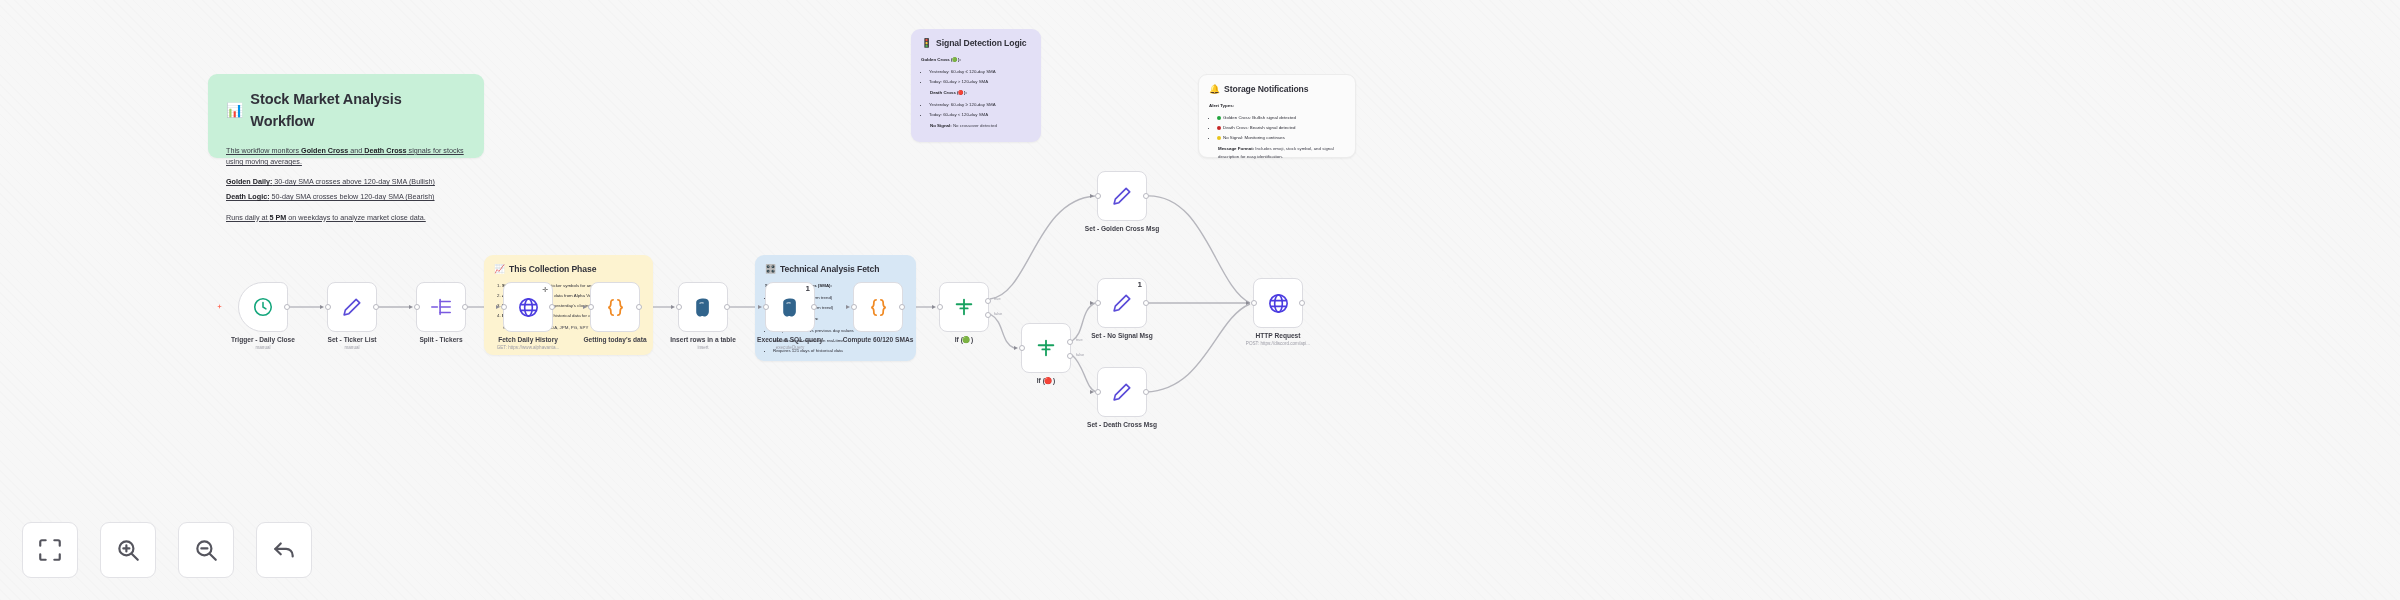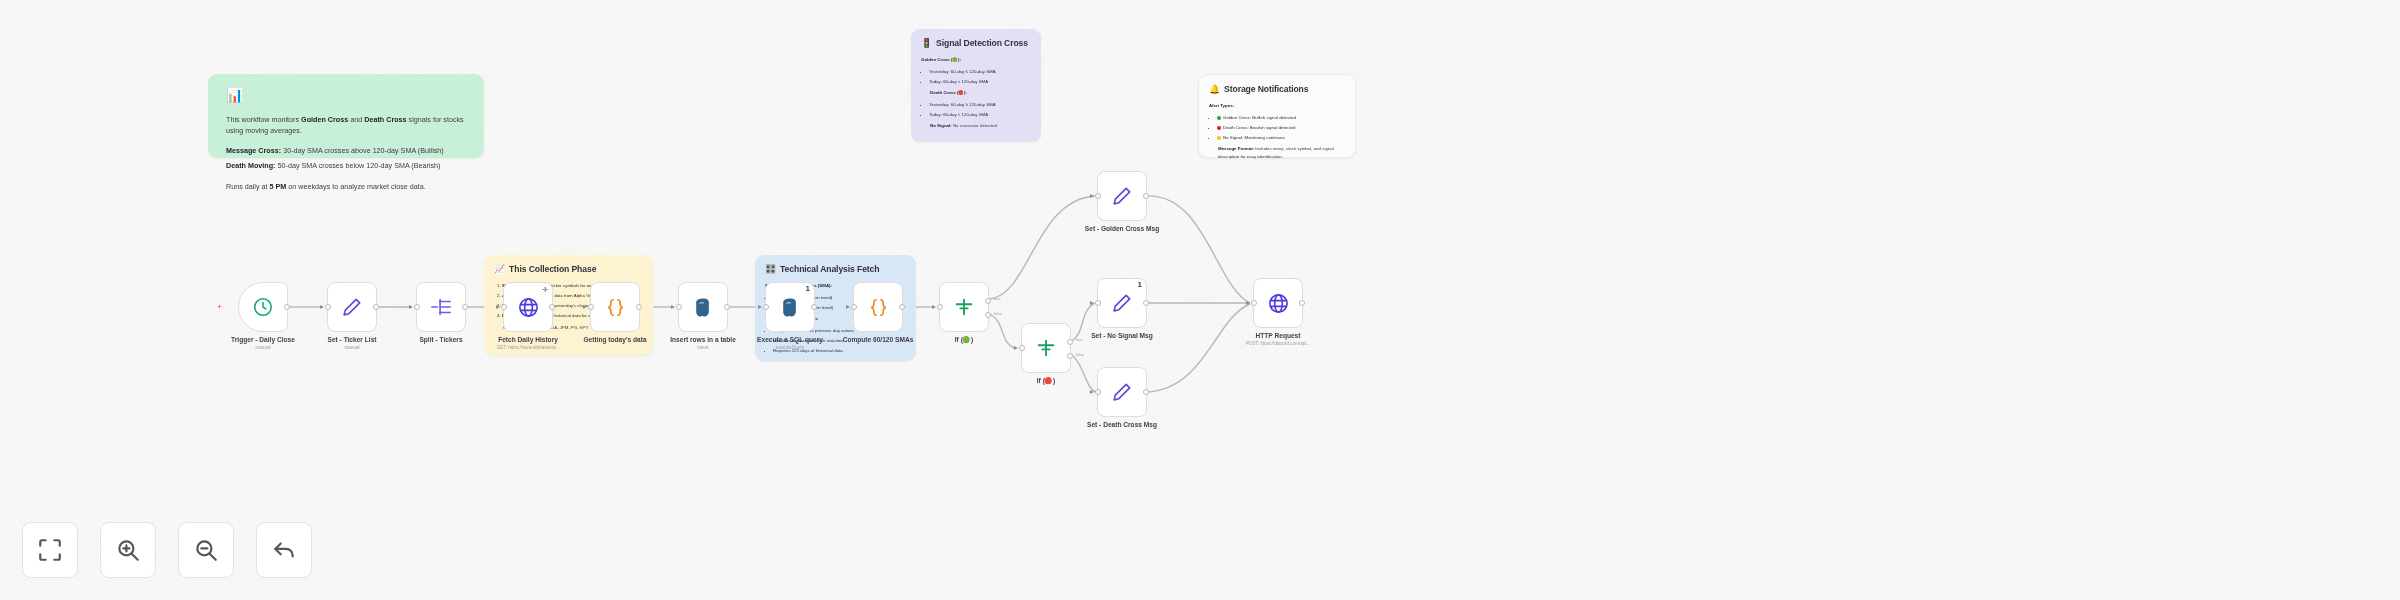--- a/index.html
+++ b/index.html
@@ -48,21 +48,21 @@
   #note-blue   { left: 755px;  top: 255px; width: 161px; height: 106px; background: #d7e7f5; }
 
   #note-purple .note-title, #note-yellow .note-title, #note-blue .note-title, #note-discord .note-title { font-size: 8.6px; margin-bottom: 6px; gap: 4px; }
   #note-purple .note-title .nemoji, #note-yellow .note-title .nemoji,
   #note-blue .note-title .nemoji, #note-discord .note-title .nemoji { font-size: 9px; }
   #note-purple, #note-yellow, #note-blue, #note-discord { padding: 8px 10px; }
   #note-purple p, #note-purple ul, #note-yellow p, #note-yellow ol,
   #note-blue p, #note-blue ul, #note-discord p, #note-discord ul { font-size: 4.4px; margin-bottom: 4px; line-height: 1.7; }
   #note-purple ul, #note-blue ul, #note-discord ul { padding-left: 8px; }
   #note-yellow ol { padding-left: 8px; }
-  #note-green p { font-size: 7.2px; }
+  #note-green p { font-size: 7.2px; text-decoration: underline; }
 
   .dot-swatch { display: inline-block; width: 4px; height: 4px; border-radius: 50%; vertical-align: middle; margin-right: 2px; }
 
   
   .node {
     position: absolute;
     width: 50px; height: 50px;
     background: #fff;
     border: 1px solid #dcdce1;
     border-radius: 8px;
@@ -148,31 +148,32 @@
 
       <path d="M1145,303 L1250,303"></path>
 
       <path d="M1146,392 C1205,390 1215,318 1250,304"></path>
     </g>
   </svg>
 
   <div class="note" id="note-green">
     <div class="note-title">
       <span class="nemoji">📊</span>
+      <span>Stock Market Analysis Workflow</span>
     </div>
     <p><span>This workflow monitors </span><b>Golden Cross</b><span> and </span><b>Death Cross</b><span> signals for stocks using moving averages.</span></p>
-    <p class="tight"><b>Message Cross:</b><span> 30-day SMA crosses above 120-day SMA (Bullish)</span></p>
-    <p><b>Death Moving:</b><span> 50-day SMA crosses below 120-day SMA (Bearish)</span></p>
+    <p class="tight"><b>Golden Daily:</b><span> 30-day SMA crosses above 120-day SMA (Bullish)</span></p>
+    <p><b>Death Logic:</b><span> 50-day SMA crosses below 120-day SMA (Bearish)</span></p>
     <p><span>Runs daily at </span><b>5 PM</b><span> on weekdays to analyze market close data.</span></p>
   </div>
 
   <div class="note" id="note-purple">
     <div class="note-title">
       <span class="nemoji">🚦</span>
-      <span>Signal Detection Cross</span>
+      <span>Signal Detection Logic</span>
     </div>
     <p class="tight"><b>Golden Cross (🟢):</b></p>
     <ul>
       <li>Yesterday: 60-day ≤ 120-day SMA</li>
       <li>Today: 60-day &gt; 120-day SMA</li>
     </ul>
     <p class="tight indent"><b>Death Cross (🔴):</b></p>
     <ul>
       <li>Yesterday: 60-day ≥ 120-day SMA</li>
       <li>Today: 60-day &lt; 120-day SMA</li>

